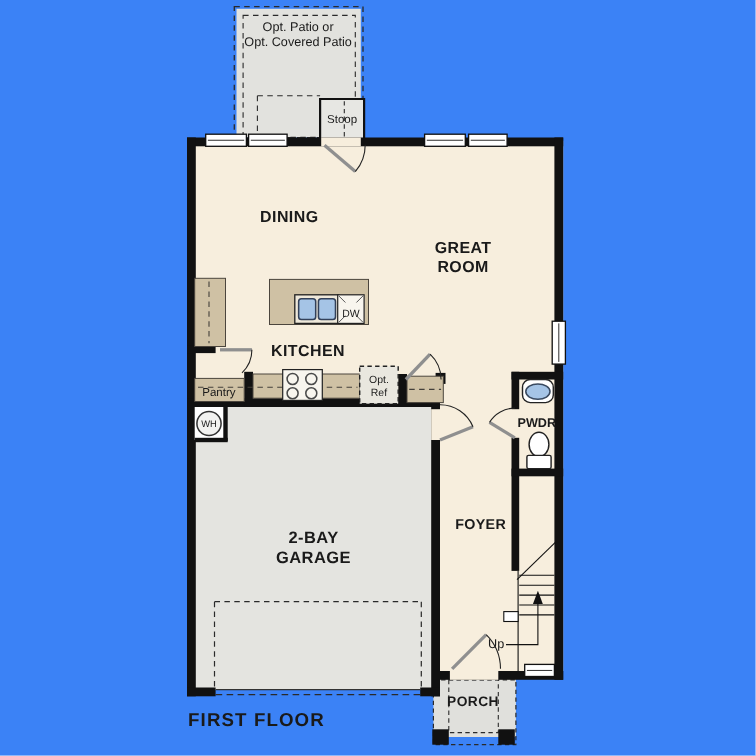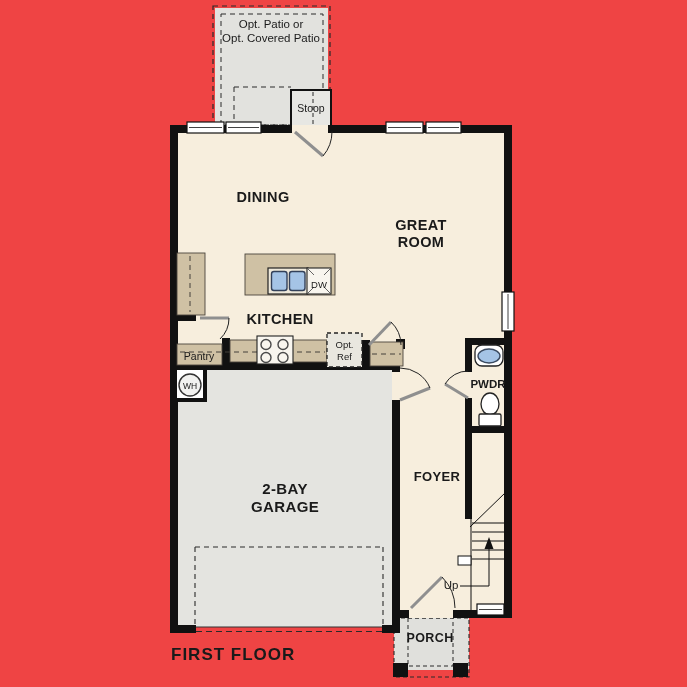--- a/index.html
+++ b/index.html
@@ -1,16 +1,16 @@
 <!DOCTYPE html>
 <html><head>
 <meta charset="utf-8">
 <style>
   html,body{margin:0;padding:0;background:#ffffff;}
-  .stage{position:relative;width:687px;height:687px;background:#ef4444;overflow:hidden;
+  .stage{position:relative;width:687px;height:687px;background:#3b82f6;overflow:hidden;
          font-family:"Liberation Sans", sans-serif;}
   svg text{font-family:"Liberation Sans", sans-serif;fill:#1a1a1a;}
   .t17{font-size:17px;font-weight:bold;letter-spacing:1px;}
   .t15{font-size:15px;font-weight:bold;letter-spacing:.4px;}
   .t14{font-size:14.5px;font-weight:bold;letter-spacing:.4px;}
   .t13{font-size:13px;font-weight:bold;letter-spacing:.3px;}
   .t12{font-size:12.5px;font-weight:bold;letter-spacing:.4px;}
   .t11b{font-size:11.5px;font-weight:bold;}
   .t11{font-size:11.5px;}
   .t10{font-size:10.5px;}

